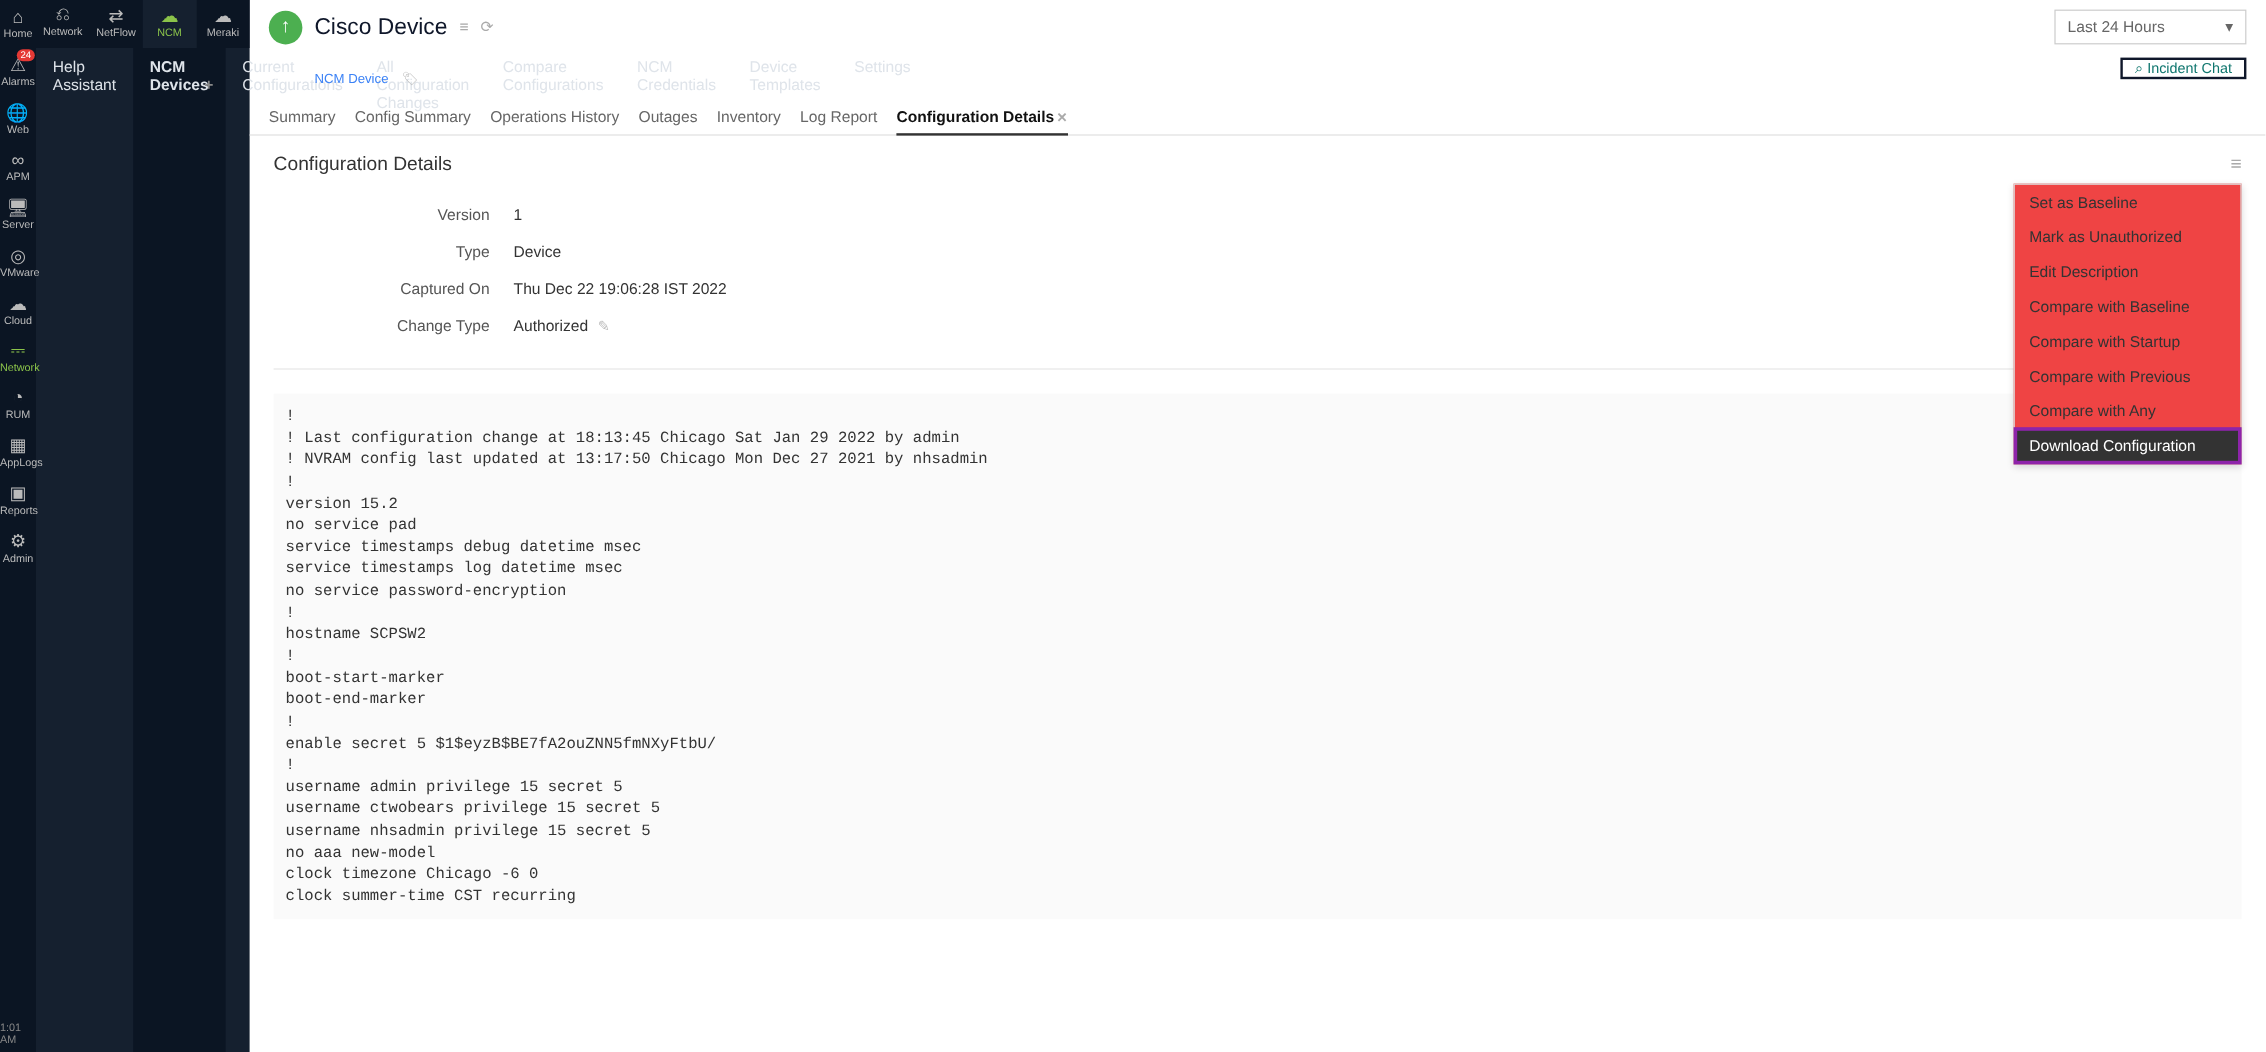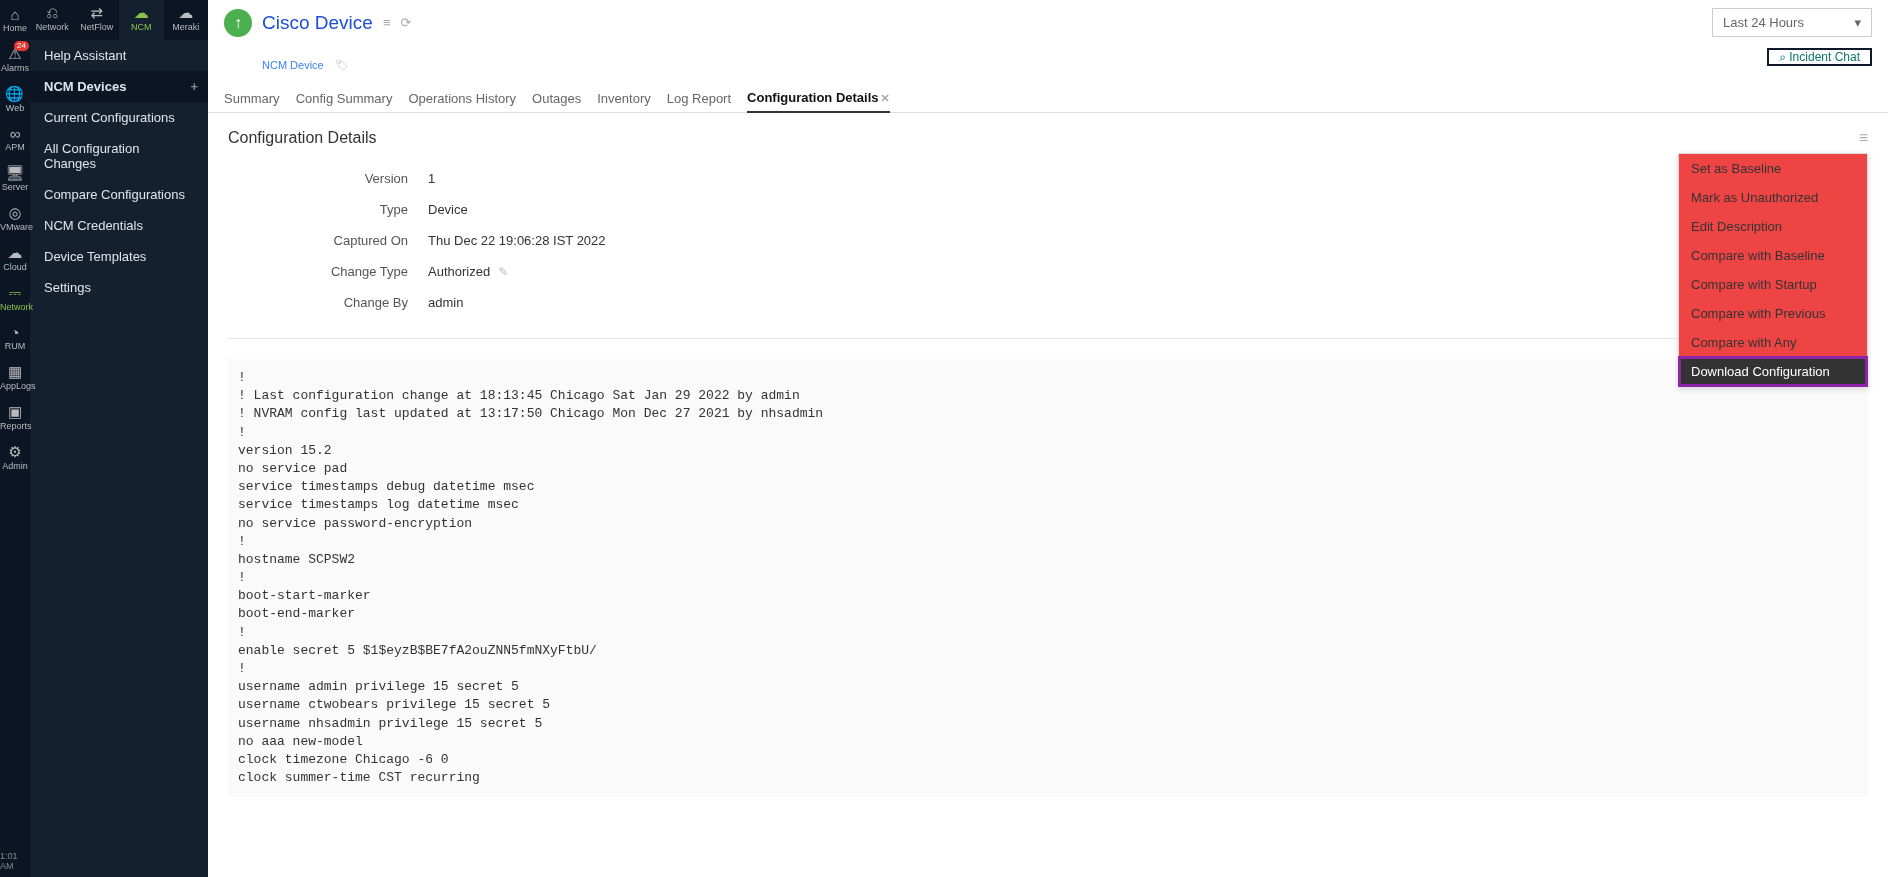--- a/index.html
+++ b/index.html
@@ -11,37 +11,37 @@
   .iconbar .itm.active { color: #8bc34a; }
   .iconbar .ic { font-size: 15px; display: block; }
   .iconbar .badge { position: absolute; top: 2px; right: 1px; background: #e53935; color: #fff; border-radius: 6px; font-size: 8px; padding: 0 3px; line-height: 10px; }
   .iconbar .bottom { margin-top: auto; padding: 6px 0; color: #888; font-size: 9px; }
 
   .topnav-holder { position: absolute; top: 0; left: 30px; width: 178px; height: 40px; background: #0b1523; display: flex; }
   .topnav .titem { flex: 1; text-align: center; color: #bbb; font-size: 9px; padding: 4px 0; cursor: pointer; }
   .topnav .titem.active { background: #15202f; color: #8bc34a; }
   .topnav .tic { font-size: 15px; display: block; }
 
-  .sidebar { width: 178px; background: #15202f; color: #dfe4ea; display: flex; flex-direction: column; padding-top: 40px; }
+  .sidebar { width: 178px; background: #15202f; color: #dfe4ea; display: flex; flex-direction: row; padding-top: 40px; }
   .sidebar .sitem { padding: 8px 14px; font-size: 13px; cursor: pointer; position: relative; }
   .sidebar .sitem.section { background: #0b1523; font-weight: 600; }
   .sidebar .sadd { position: absolute; right: 10px; color: #888; }
 
   .main { flex: 1; display: flex; flex-direction: column; position: relative; }
   .header { display: flex; align-items: center; padding: 8px 16px 0 16px; }
   .status-ic { width: 28px; height: 28px; border-radius: 50%; background: #4caf50; display: flex; align-items: center; justify-content: center; color: #fff; font-size: 16px; margin-right: 10px; }
-  .title { font-size: 19px; color: #1d4ed8; }
+  .title { font-size: 19px; color: #0f172a; }
   .hmenu { color: #aaa; margin-left: 10px; font-size: 13px; cursor: pointer; }
   .breadcrumb { padding: 2px 16px 8px 54px; font-size: 11px; margin-top: 20px; }
   .breadcrumb a { color: #3b82f6; text-decoration: none; }
   .breadcrumb .tag { color: #bbb; margin-left: 8px; }
   .timerange { margin-left: auto; border: 1px solid #ccc; padding: 6px 10px; font-size: 13px; color: #666; width: 160px; display: flex; justify-content: space-between; align-items: center; cursor: pointer; }
   .incident { position: absolute; right: 16px; top: 48px; border: 2px solid #0f172a; color: #0f766e; padding: 0 10px; font-size: 12px; cursor: pointer; }
 
-  .tabs { display: flex; border-bottom: 1px solid #e0e0e0; padding: 0 16px; margin-top: 4px; gap: 16px; font-size: 13px; color: #666; align-items: center; }
+  .tabs { display: flex; border-bottom: 1px solid #e0e0e0; padding: 0 16px; margin-top: 4px; gap: 16px; font-size: 13px; color: #666; }
   .tabs .tab { padding: 6px 0; cursor: pointer; }
   .tabs .tab.active { color: #111; font-weight: 600; border-bottom: 2px solid #333; margin-bottom: -1px; }
   .tabs .tclose { color: #aaa; margin-left: 2px; font-size: 11px; }
 
   .content { padding: 16px 20px; overflow: auto; flex: 1; position: relative; }
   .section-title { font-size: 16px; color: #333; margin-bottom: 16px; display: flex; align-items: center; }
   .section-menu { margin-left: auto; color: #aaa; cursor: pointer; }
   .kv { display: flex; padding: 8px 0; font-size: 13px; }
   .kv .k { width: 200px; text-align: right; color: #555; padding-right: 20px; }
   .kv .v { color: #333; }
@@ -138,24 +138,20 @@
             <div class="v">Device</div>
           </div>
           <div class="kv">
             <div class="k">Captured On</div>
             <div class="v">Thu Dec 22 19:06:28 IST 2022</div>
           </div>
           <div class="kv">
             <div class="k">Change Type</div>
             <div class="v">Authorized<span class="edit-ic">✎</span></div>
           </div>
-          <div class="kv">
-            <div class="k">Change By</div>
-            <div class="v">admin</div>
-          </div>
         </div>
 
       <hr class="sep">
 
       <div class="config-text">!
 ! Last configuration change at 18:13:45 Chicago Sat Jan 29 2022 by admin
 ! NVRAM config last updated at 13:17:50 Chicago Mon Dec 27 2021 by nhsadmin
 !
 version 15.2
 no service pad

